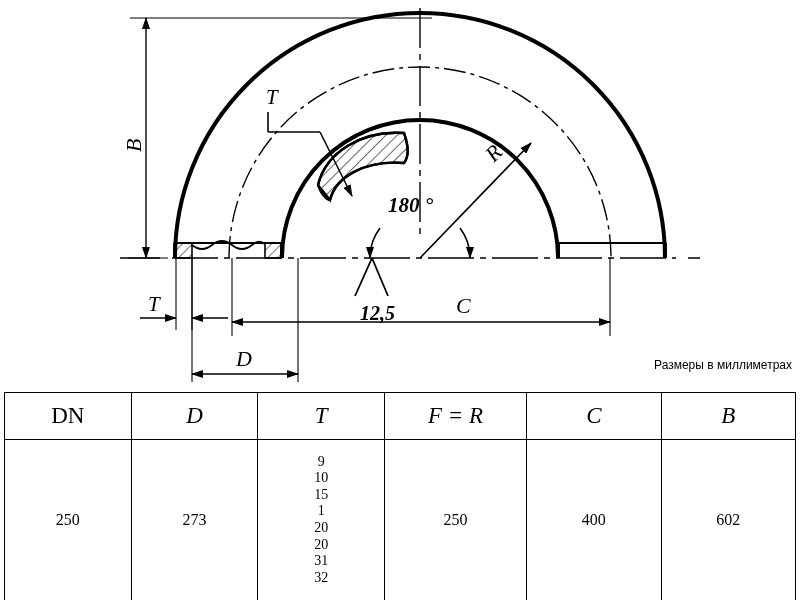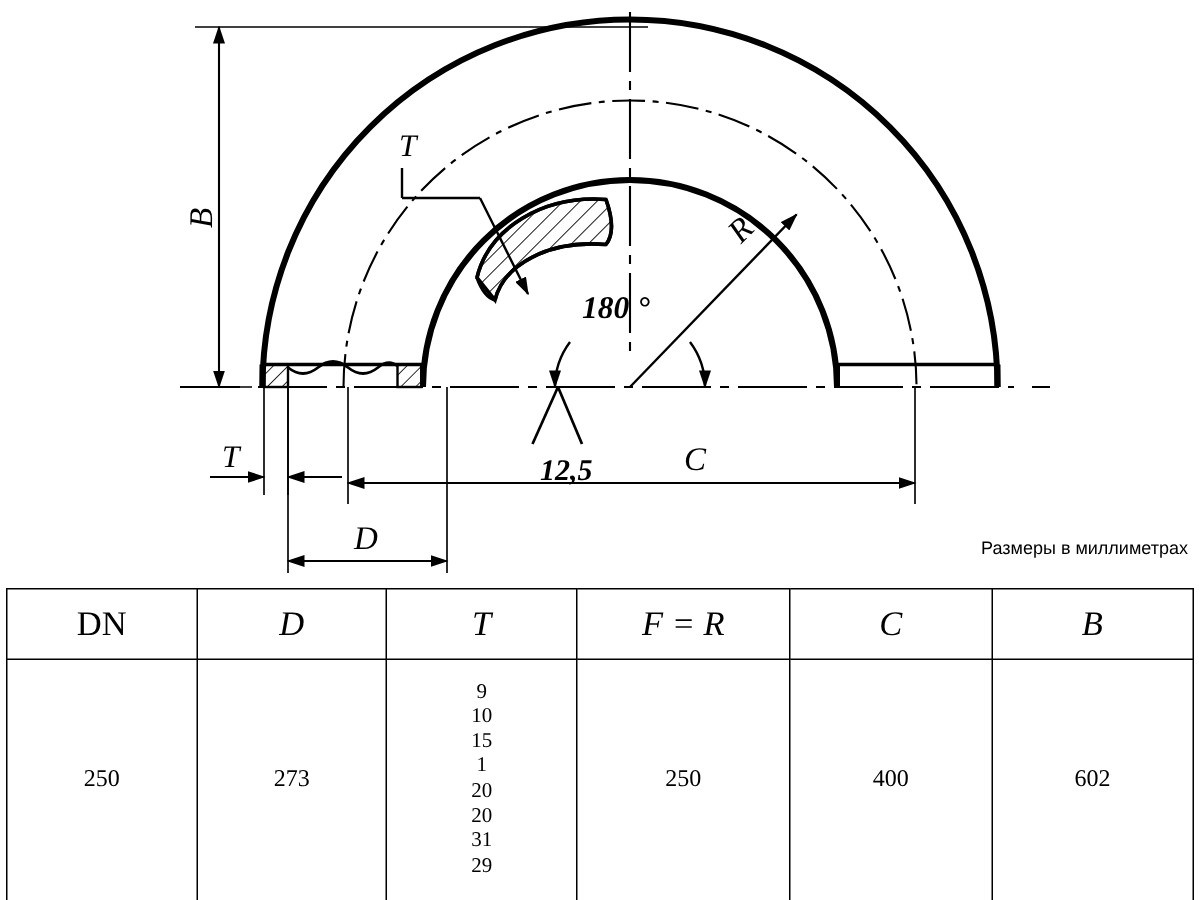--- a/index.html
+++ b/index.html
@@ -205,21 +205,21 @@
       <td>273</td>
       <td>
         <div class="tstack" id="t-values">
             <div>9</div>
             <div>10</div>
             <div>15</div>
             <div>1</div>
             <div>20</div>
             <div>20</div>
             <div>31</div>
-            <div>29</div>
+            <div>32</div>
           </div>
       </td>
       <td>250</td>
       <td>400</td>
       <td>602</td>
     </tr>
   </tbody>
 </table>
 
 </body></html>

